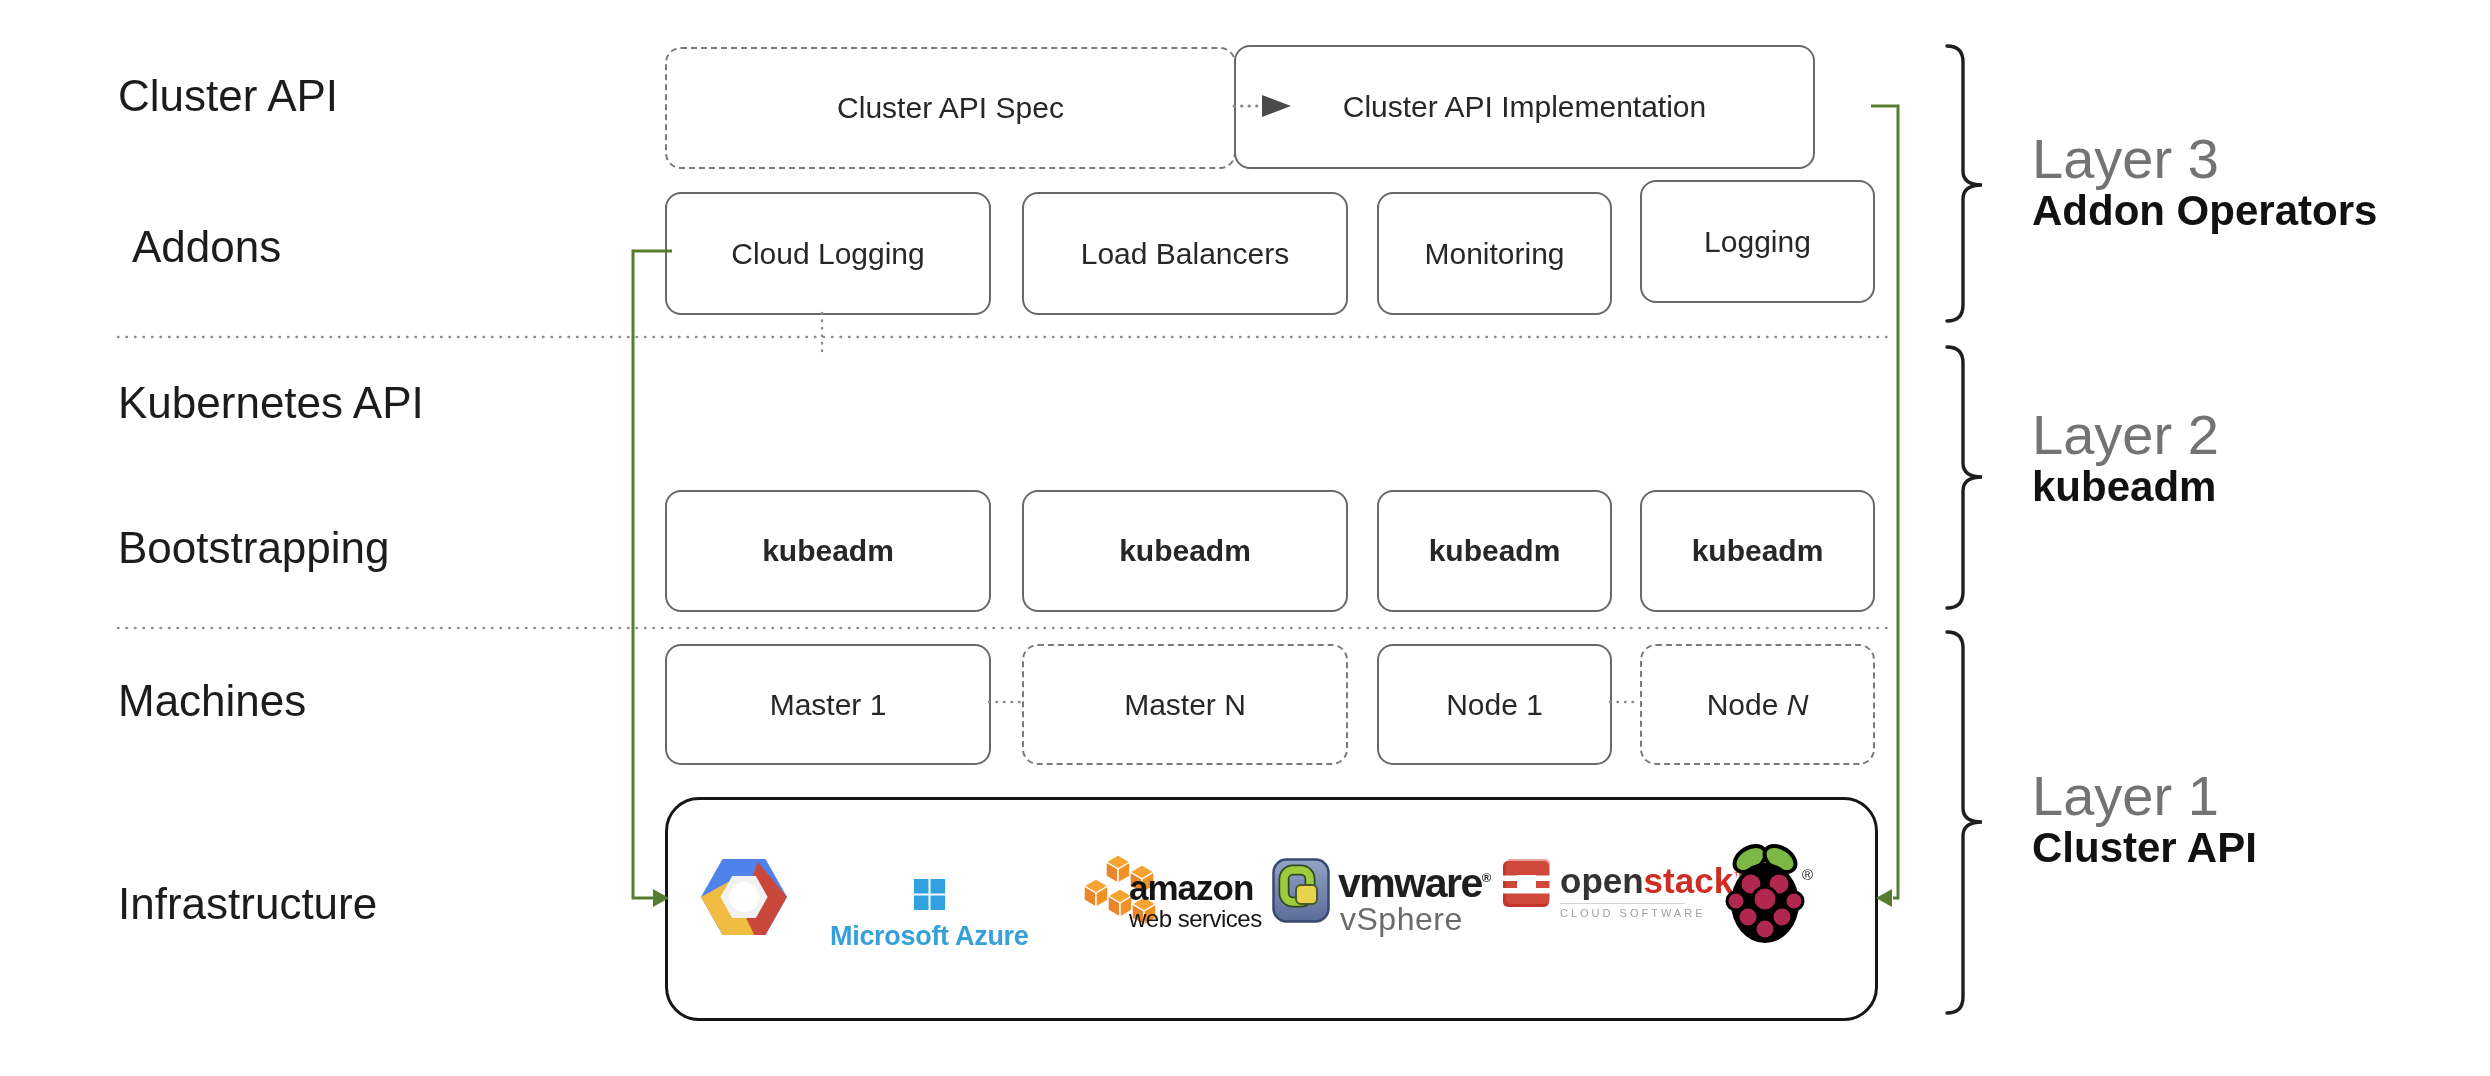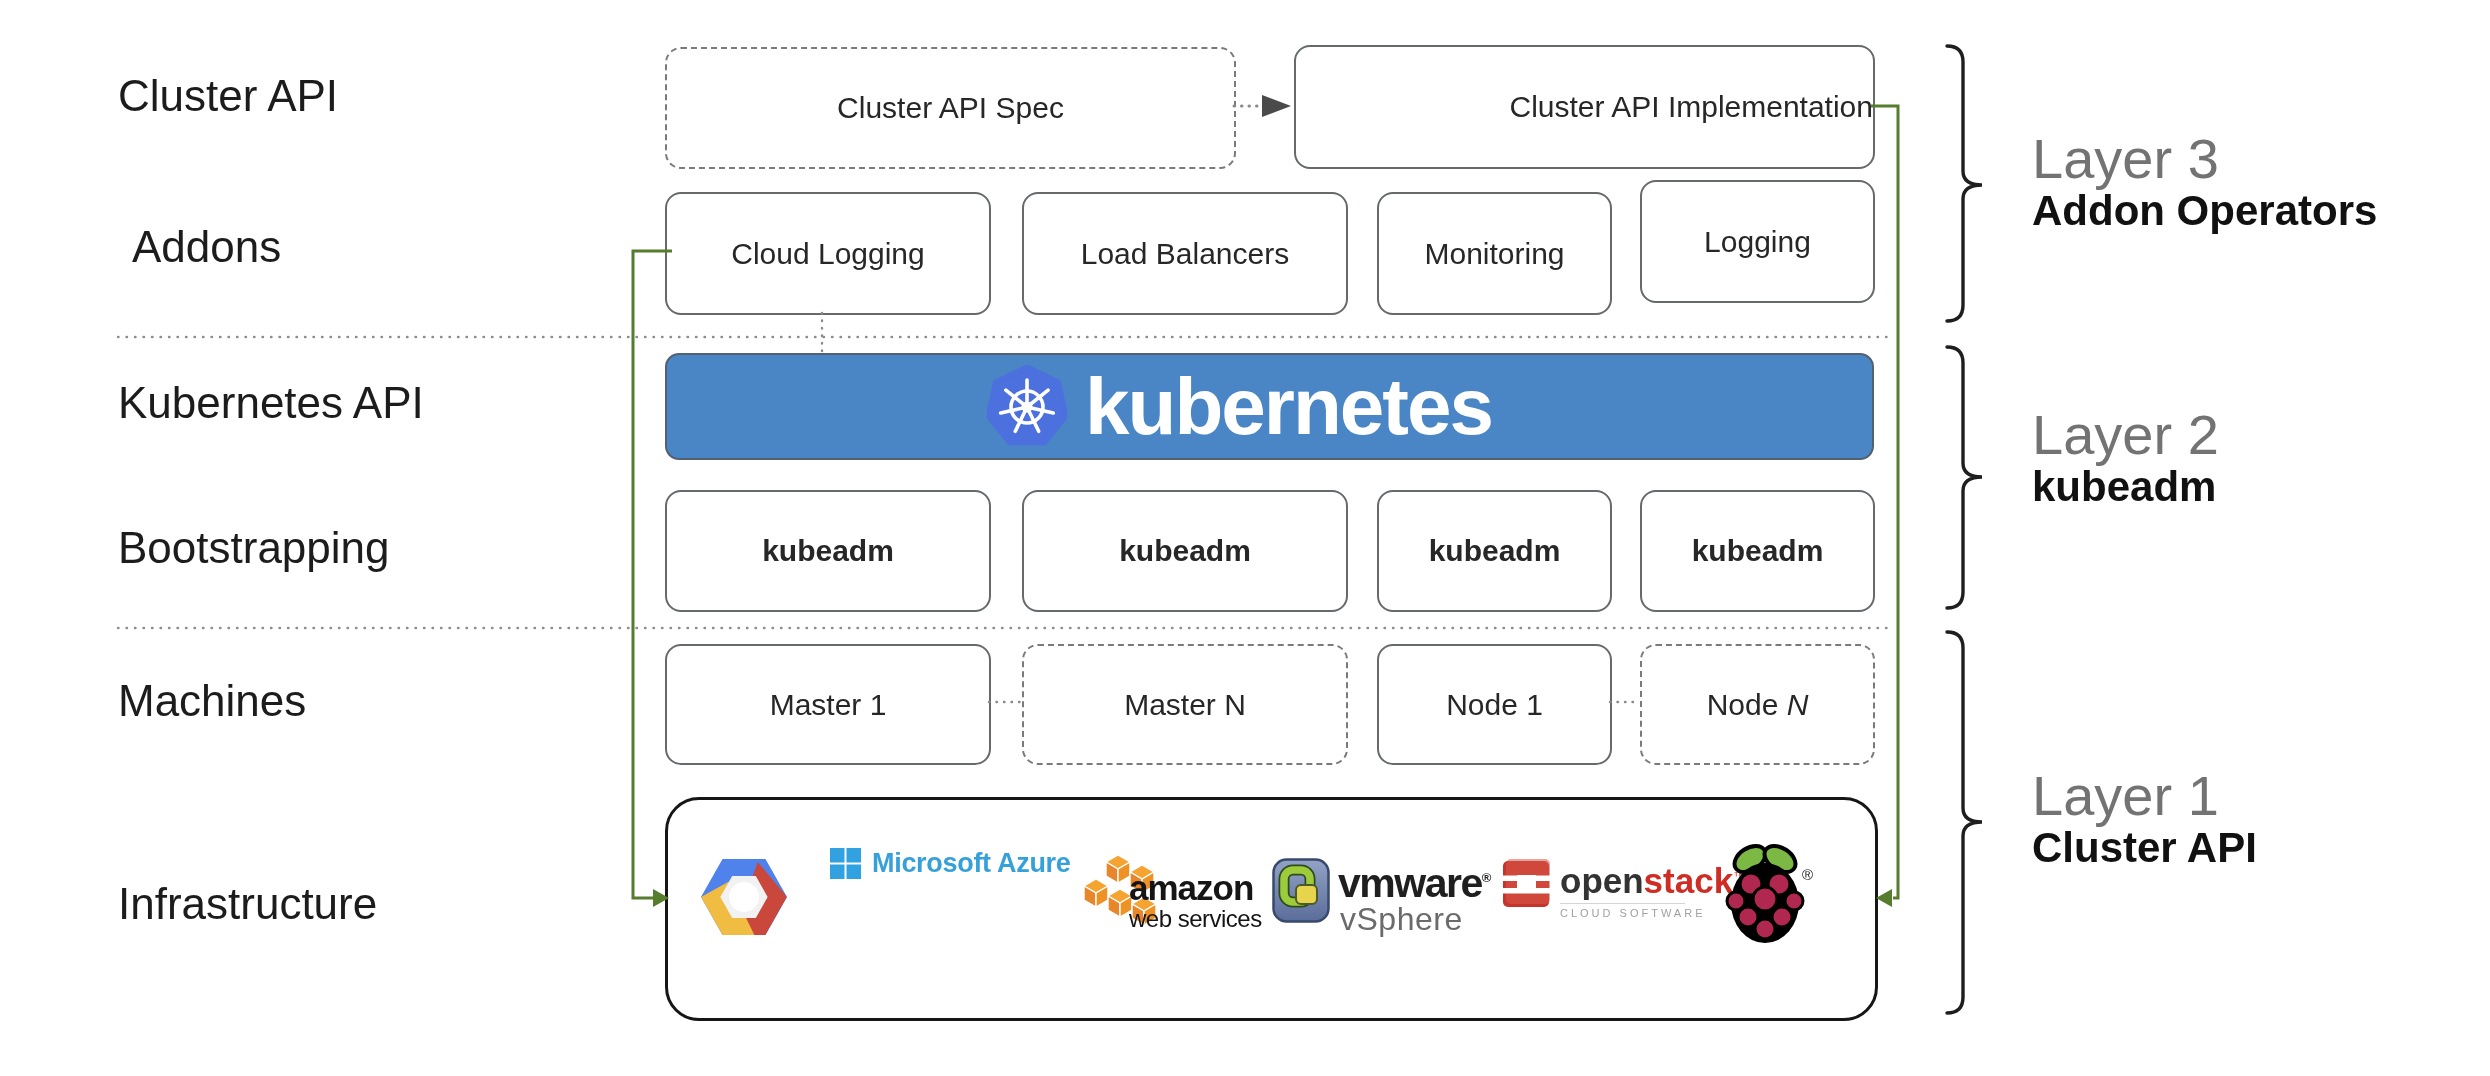--- a/index.html
+++ b/index.html
@@ -25,21 +25,21 @@
   
   .gcp{position:absolute;left:701px;top:859px;width:86px;height:76px;}
   .gcp .hex{position:absolute;inset:0;clip-path:polygon(25% 0,75% 0,100% 50%,75% 100%,25% 100%,0 50%);}
   .gcp .base{background:#5082ec;}
   .gcp .red{position:absolute;inset:0;clip-path:polygon(66% 4%,100% 50%,75% 100%,36% 100%);background:#c9473b;}
   .gcp .yellow{position:absolute;inset:0;clip-path:polygon(0 50%,32% 30%,62% 100%,12% 100%);background:#f0bd42;}
   .gcp .innerhex{position:absolute;left:22.5%;top:22.5%;width:55%;height:55%;
         clip-path:polygon(25% 0,75% 0,100% 50%,75% 100%,25% 100%,0 50%);background:#f2f2f2;}
   .gcp .dot{position:absolute;left:50%;top:50%;width:30px;height:30px;margin:-15px 0 0 -15px;border-radius:50%;background:#ffffff;}
 
-  .azure{position:absolute;left:830px;top:848px;display:flex;align-items:flex-end;gap:11px;}
+  .azure{position:absolute;left:830px;top:879px;display:flex;align-items:center;gap:11px;flex-direction:column;}
   .azure-text{font-size:27px;font-weight:600;color:#35a0da;letter-spacing:-0.3px;white-space:nowrap;}
 
   .aws{position:absolute;left:1082px;top:853px;width:180px;height:88px;}
   .aws-texts{position:absolute;left:47px;top:17px;color:#151515;}
   .aws-line1{font-size:35px;font-weight:bold;letter-spacing:-1px;line-height:35px;}
   .aws-line2{font-size:24px;letter-spacing:-0.5px;line-height:26px;margin-top:1px;}
 
   .vmw{position:absolute;left:1272px;top:858px;width:215px;height:70px;}
   .vmw-texts{position:absolute;left:66px;top:0;}
   .vmw-line1{font-size:41px;font-weight:bold;color:#1f1f1f;letter-spacing:-1.5px;line-height:40px;text-align:center;}
@@ -71,56 +71,37 @@
   <div class="row-label" style="left:118px;top:70px;">Cluster API</div>
   <div class="row-label" style="left:132px;top:221px;">Addons</div>
   <div class="row-label" style="left:118px;top:377px;">Kubernetes API</div>
   <div class="row-label" style="left:118px;top:522px;">Bootstrapping</div>
   <div class="row-label" style="left:118px;top:675px;">Machines</div>
   <div class="row-label" style="left:118px;top:878px;">Infrastructure</div>
 
   <div class="dbox dashed" style="left:665px;top:47px;width:567px;height:118px;">
     <span>Cluster API Spec</span>
   </div>
-  <div class="dbox" style="left:1294px;top:45px;width:577px;height:120px;justify-content:flex-end;">
+  <div class="dbox" style="left:1234px;top:45px;width:577px;height:120px;">
     <span>Cluster API Implementation</span>
   </div>
 
   <div class="dbox" style="left:665px;top:192px;width:322px;height:119px;">
     <span>Cloud Logging</span>
     </div>
   <div class="dbox" style="left:1377px;top:192px;width:231px;height:119px;">
     <span>Monitoring</span>
     </div>
   <div class="dbox" style="left:1022px;top:192px;width:322px;height:119px;">
     <span>Load Balancers</span>
     </div>
   <div class="dbox" style="left:1640px;top:180px;width:231px;height:119px;">
     <span>Logging</span>
     </div>
 
-  <div id="k8s-banner">
-    <div class="inner">
-      <svg width="80" height="84" viewBox="0 0 80 84">
-        <polygon points="40,2 8.7,17.1 1,50.9 22.6,78 57.4,78 79,50.9 71.3,17.1" fill="#4c70dd" stroke="#4c70dd" stroke-width="5" stroke-linejoin="round"></polygon>
-        <g stroke="#ffffff" stroke-width="3.6" stroke-linecap="round">
-          <line x1="40" y1="42" x2="40" y2="15"></line>
-          <line x1="40" y1="42" x2="18.9" y2="25.2"></line>
-          <line x1="40" y1="42" x2="13.7" y2="48"></line>
-          <line x1="40" y1="42" x2="28.3" y2="66.3"></line>
-          <line x1="40" y1="42" x2="51.7" y2="66.3"></line>
-          <line x1="40" y1="42" x2="66.3" y2="48"></line>
-          <line x1="40" y1="42" x2="61.1" y2="25.2"></line>
-        </g>
-        <circle cx="40" cy="42" r="16" fill="none" stroke="#ffffff" stroke-width="3.6"></circle>
-        <circle cx="40" cy="42" r="5.5" fill="#ffffff"></circle>
-      </svg>
-      <span class="k8s-wordmark">kubernetes</span>
-    </div>
-  </div>
 
   <div class="dbox bold-label" style="left:665px;top:490px;width:322px;height:118px;">
     <span>kubeadm</span>
     </div>
   <div class="dbox bold-label" style="left:1022px;top:490px;width:322px;height:118px;">
     <span>kubeadm</span>
     </div>
   <div class="dbox bold-label" style="left:1377px;top:490px;width:231px;height:118px;">
     <span>kubeadm</span>
     </div>

